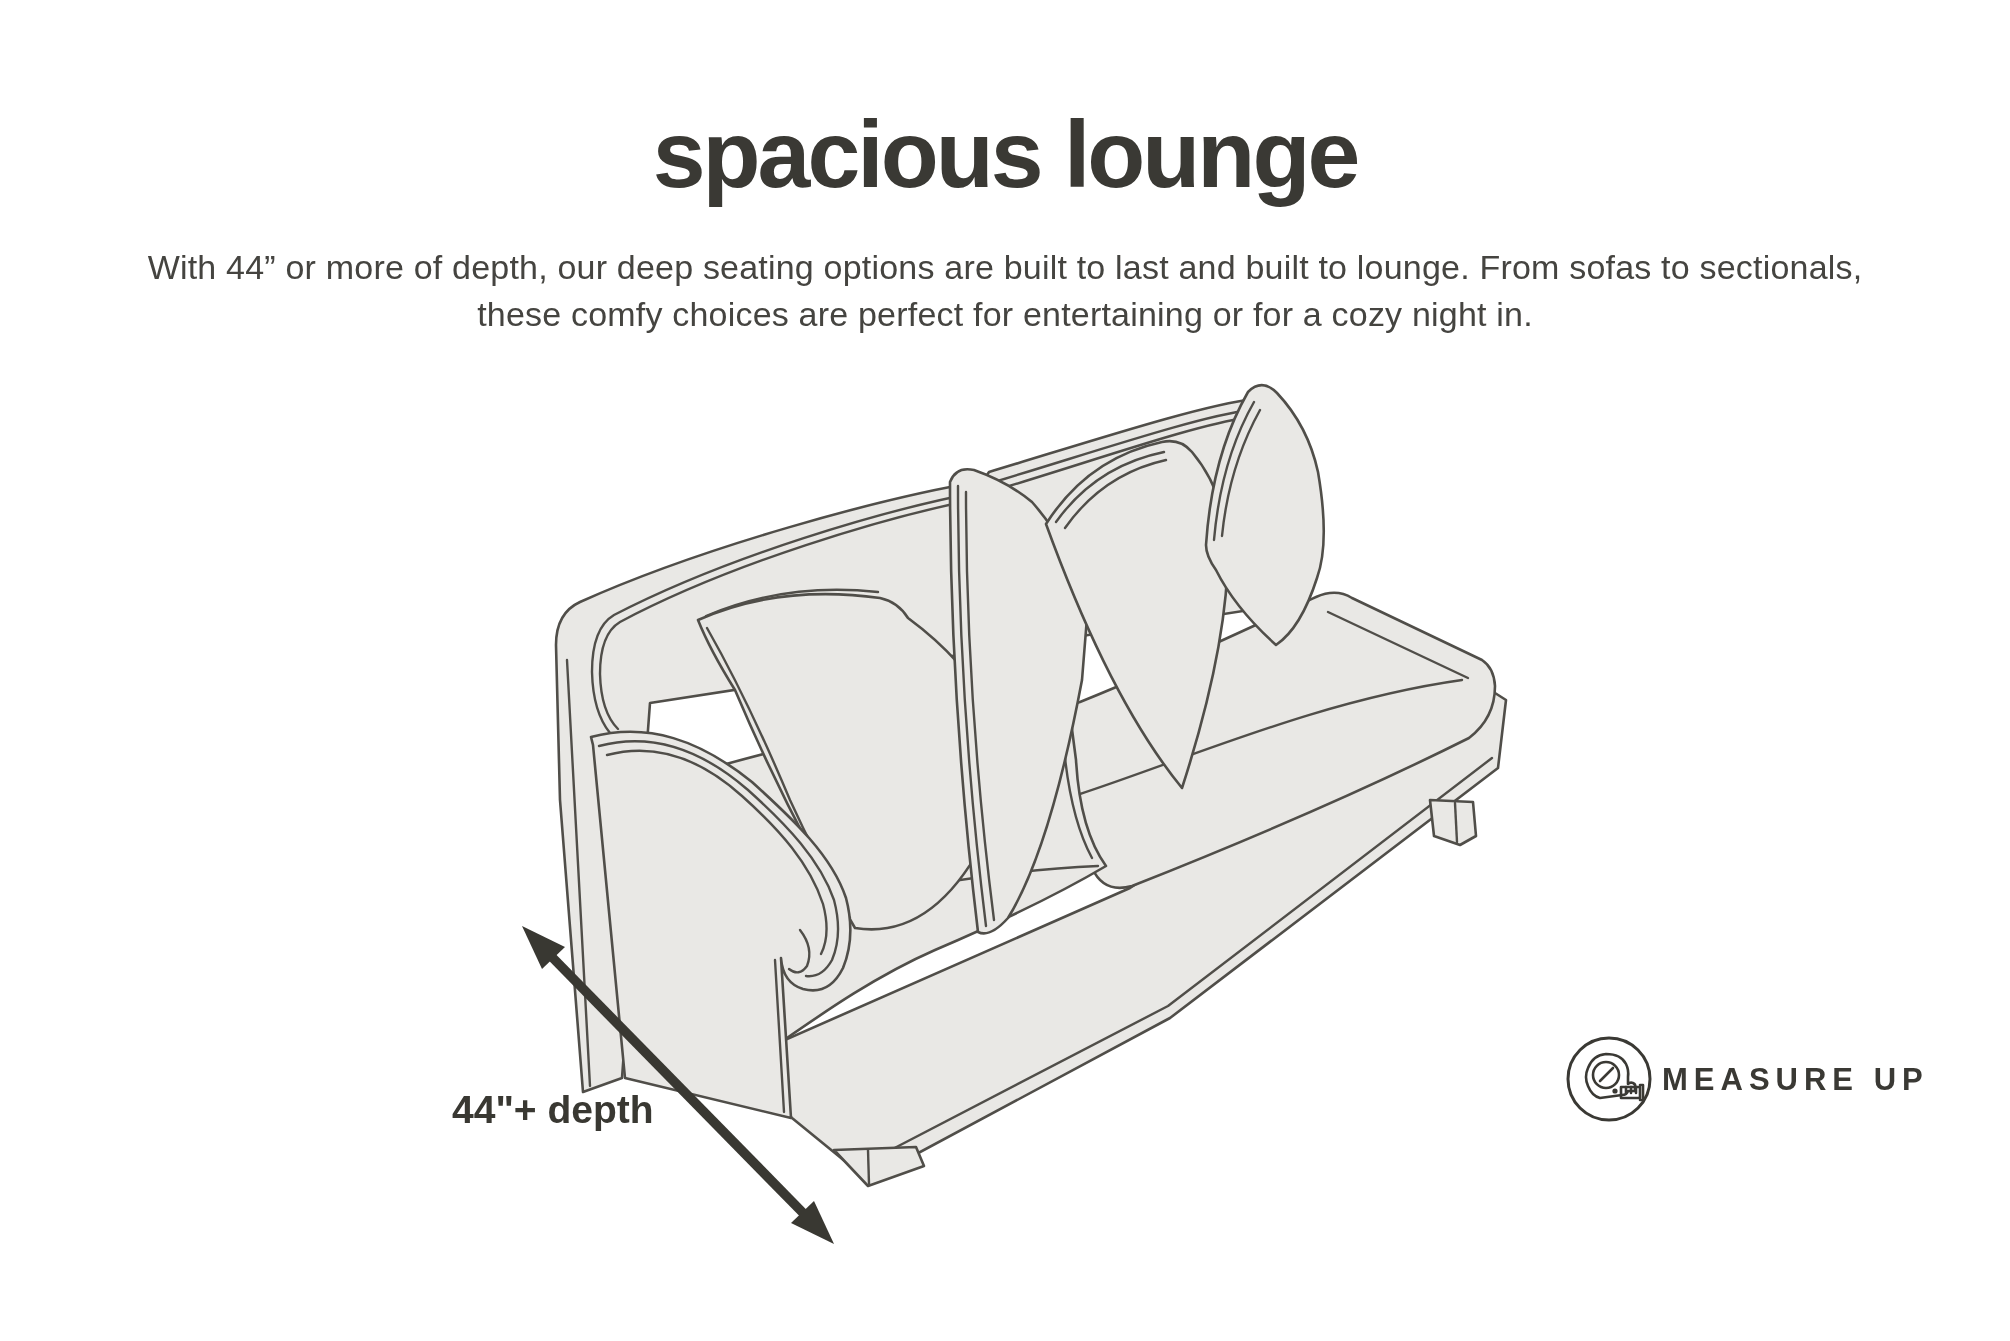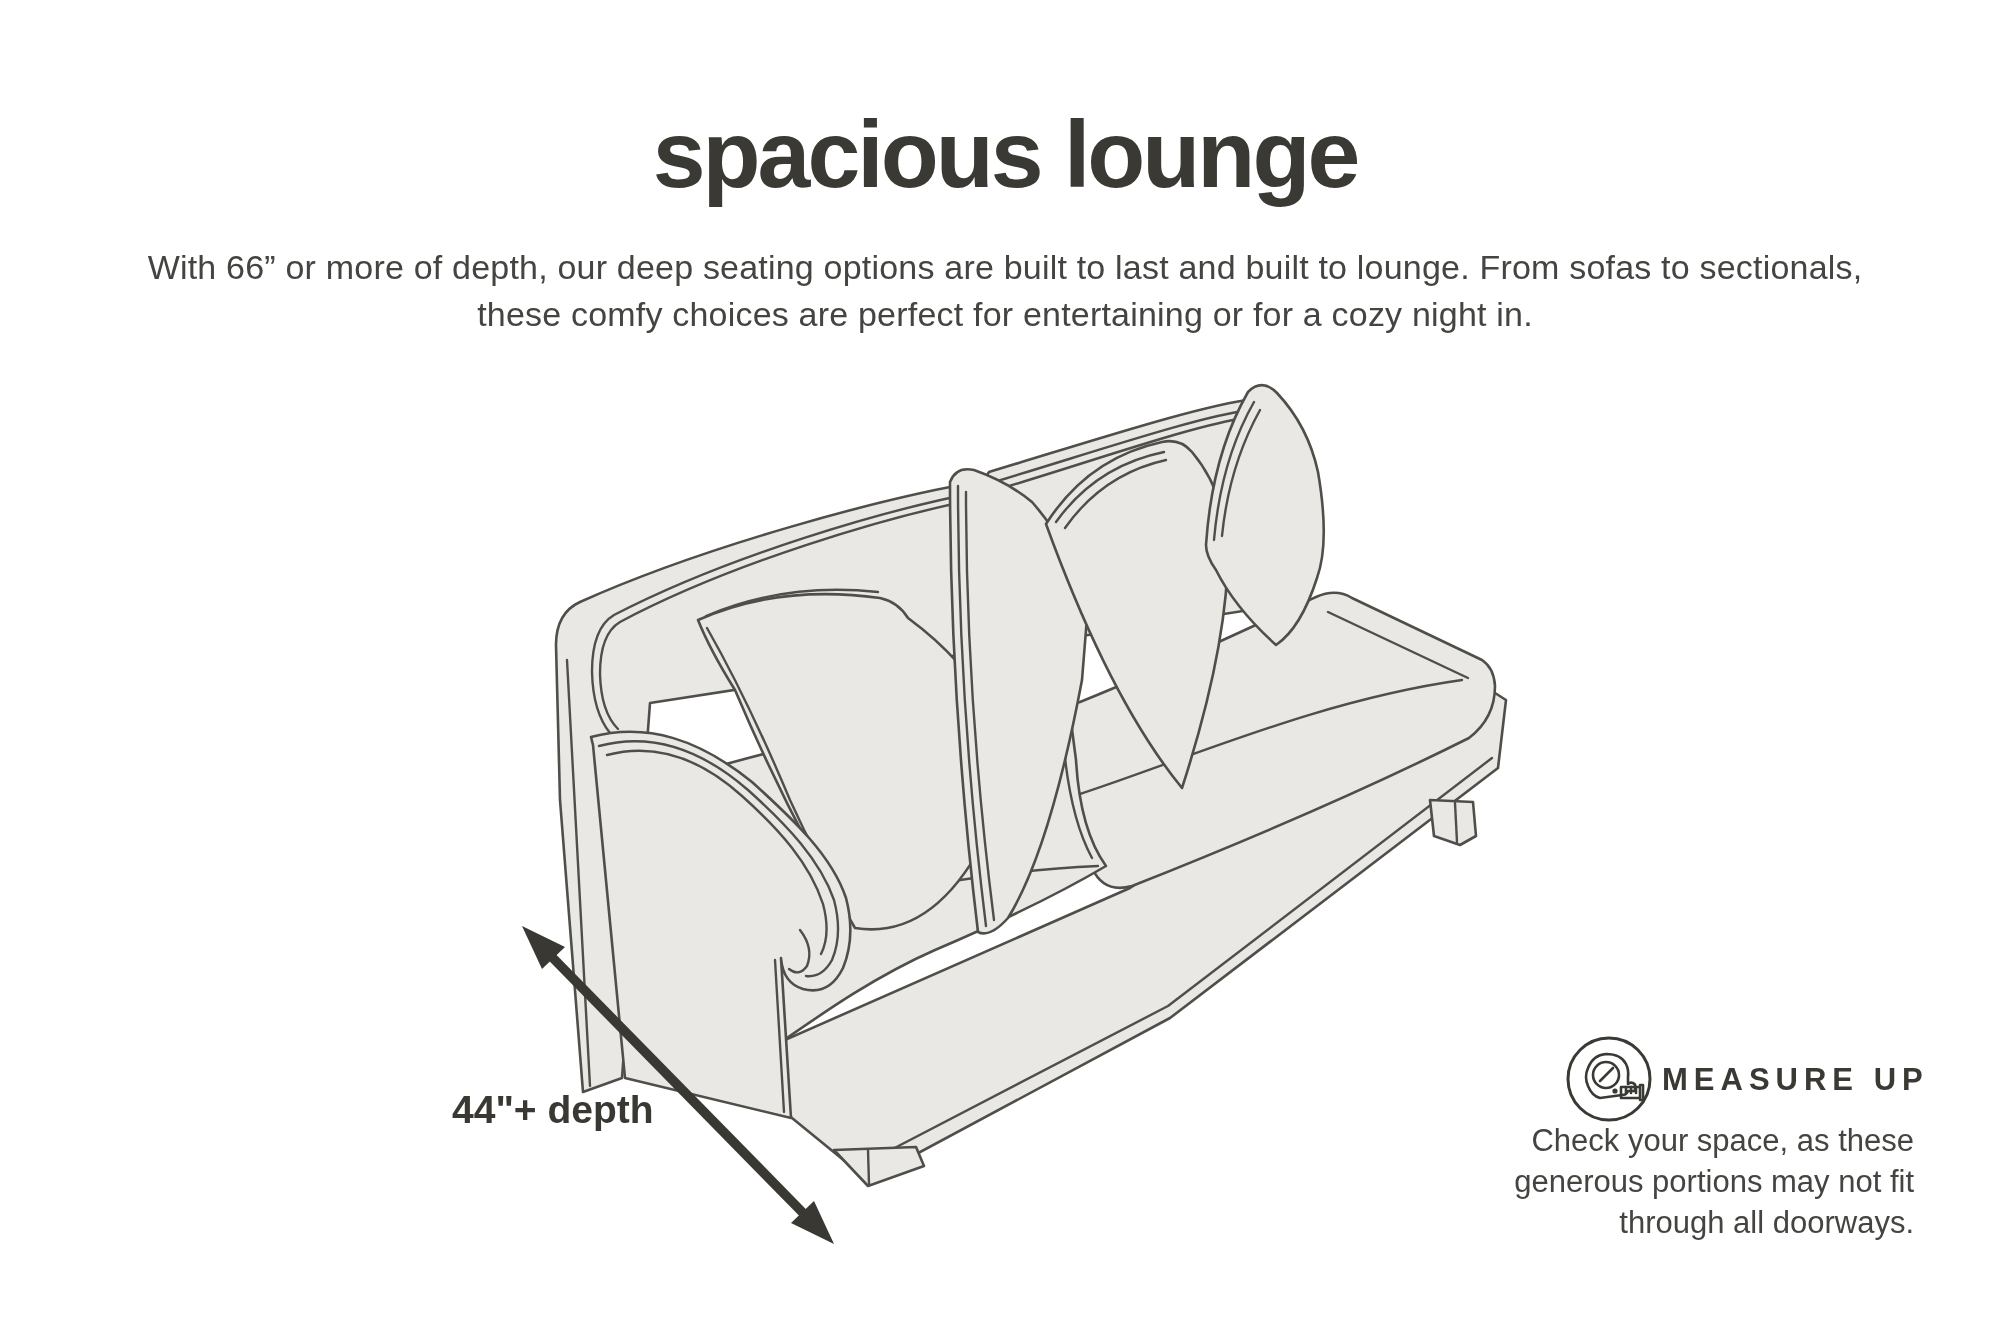--- a/index.html
+++ b/index.html
@@ -37,21 +37,21 @@
   svg .ln{fill:none;stroke:var(--sofa-line);stroke-width:2.4;stroke-linecap:round;stroke-linejoin:round;}
   svg .shp{fill:var(--sofa-fill);stroke:var(--sofa-line);stroke-width:2.6;stroke-linecap:round;stroke-linejoin:round;}
   svg .arr{stroke:var(--arrow-ink);}
   svg .arrf{fill:var(--arrow-ink);}
 </style>
 </head>
 <body>
 
 <h1 class="page-title">spacious lounge</h1>
 
-<p class="intro-text">With 66” or more of depth, our deep seating options are built to last and built to lounge. From sofas to sectionals, these comfy choices are perfect for entertaining or for a cozy night in.</p>
+<p class="intro-text">With 44” or more of depth, our deep seating options are built to last and built to lounge. From sofas to sectionals, these comfy choices are perfect for entertaining or for a cozy night in.</p>
 
 <svg class="stage" viewBox="0 0 2010 1341" aria-hidden="true">
 
   <g>
     <path class="shp" d="M 583,1092 L 560,800 L 556,645 Q 556,613 580,602 C 700,548 880,498 983,481 L 989,472 C 1092,441 1202,405 1254,399 Q 1266,398 1264,410 L 1300,598 L 1288,604 L 650,703 L 622,1078 Z"></path>
     <path class="ln" d="M 610,733 Q 593,712 592,672 Q 592,628 614,615 C 728,556 884,510 979,492"></path>
     <path class="ln" d="M 618,729 Q 601,712 600,674 Q 600,634 620,622 C 731,563 886,517 977,499"></path>
     <path class="ln" d="M 994,482 C 1094,452 1200,416 1250,410"></path>
     <path class="ln" d="M 996,490 C 1096,460 1198,424 1246,418"></path>
     <path class="ln" d="M 567,660 L 590,1086"></path>
@@ -130,14 +130,13 @@
         <circle cx="42" cy="41" r="13"></circle>
         <path d="M 36,47 L 49,34"></path>
         <circle cx="51" cy="57" r="2.6" fill="#3a3934" stroke="none"></circle>
         <path d="M 57,53 L 76,53 L 76,64 L 57,64 Z"></path>
         <path d="M 62,53 L 62,59 M 67,53 L 67,59 M 72,53 L 72,59"></path>
         <path d="M 76,51 L 79,51 L 79,66 L 76,66"></path>
       </g>
     </g>
   </svg>
   <div class="measure-heading">MEASURE UP</div>
-  <div class="measure-note">Check your space, as these generous portions may not fit through all doorways.</div>
 </div>
 
 </body></html>

